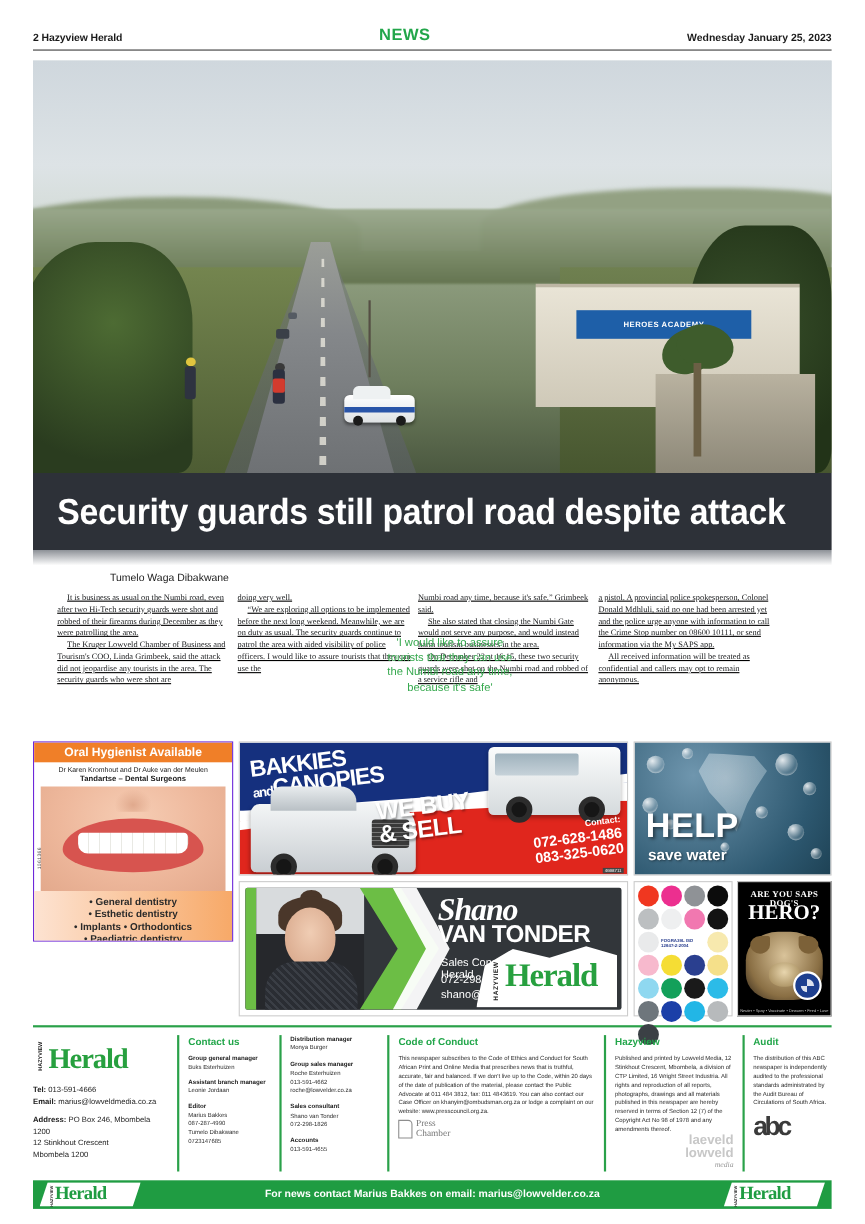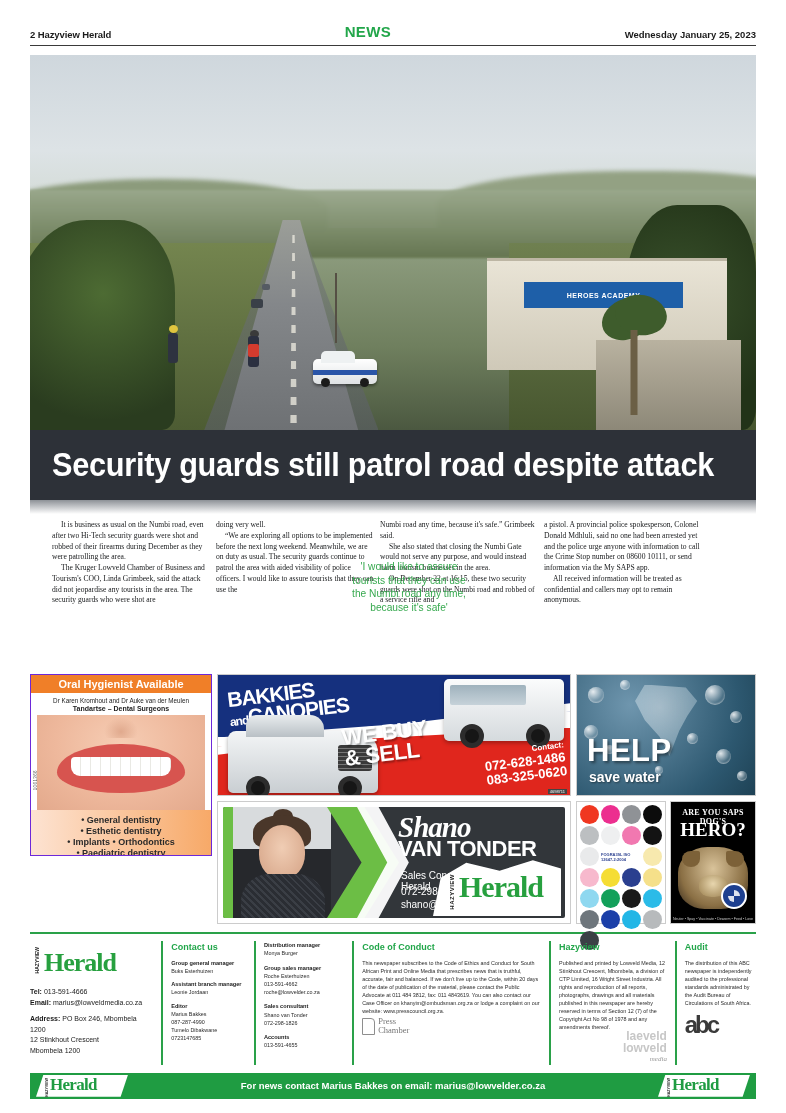--- a/index.html
+++ b/index.html
@@ -113,21 +113,21 @@
   }
   .grad-strip { width:726px; height:14px;
     background: linear-gradient(#8d9197, #ffffff); }
 
   
   .article-wrap {
     width:726px; background:#ffffff; padding:6px 22px 12px 22px;
     position:relative; min-height:150px;
   }
   .byline { font-size:9.5px; color:#1a1a1a; margin-left:48px; margin-bottom:7px; }
-  .cols { display:flex; gap:6px; position:relative; }
+  .cols { display:flex; gap:6px; position:relative;text-decoration:underline; }
   .col { width:158px; font-family:"Liberation Serif", serif;
     font-size:7.6px; line-height:1.42; color:#16181a; text-align:left; }
   .col p { text-indent:9px; }
   .col p.noindent { text-indent:0; }
   .pullquote {
     position:absolute; left:293px; top:40px; width:128px;
     color:#37a94f; font-size:10.2px; line-height:1.33; font-weight:500;
     text-align:center; font-family:"Liberation Sans", sans-serif;
   }
 
@@ -361,20 +361,21 @@
     <div class="jogger j2"></div>
     <div class="j2t"></div>
   </div>
 
   <div class="headline-band">
     <div class="headline">Security guards still patrol road despite attack</div>
   </div>
   <div class="grad-strip"></div>
 
   <div class="article-wrap">
+    <div class="byline">Tumelo Waga Dibakwane</div>
     <div class="cols">
       <div class="col">
         <p>It is business as usual on the Numbi road, even after two Hi-Tech security guards were shot and robbed of their firearms during December as they were patrolling the area.</p>
         <p>The Kruger Lowveld Chamber of Business and Tourism's COO, Linda Grimbeek, said the attack did not jeopardise any tourists in the area. The security guards who were shot are</p>
       </div>
       <div class="col">
         <p class="noindent">doing very well.</p>
         <p>“We are exploring all options to be implemented before the next long weekend. Meanwhile, we are on duty as usual. The security guards continue to patrol the area with aided visibility of police officers. I would like to assure tourists that they can use the</p>
       </div>
       <div class="col">

